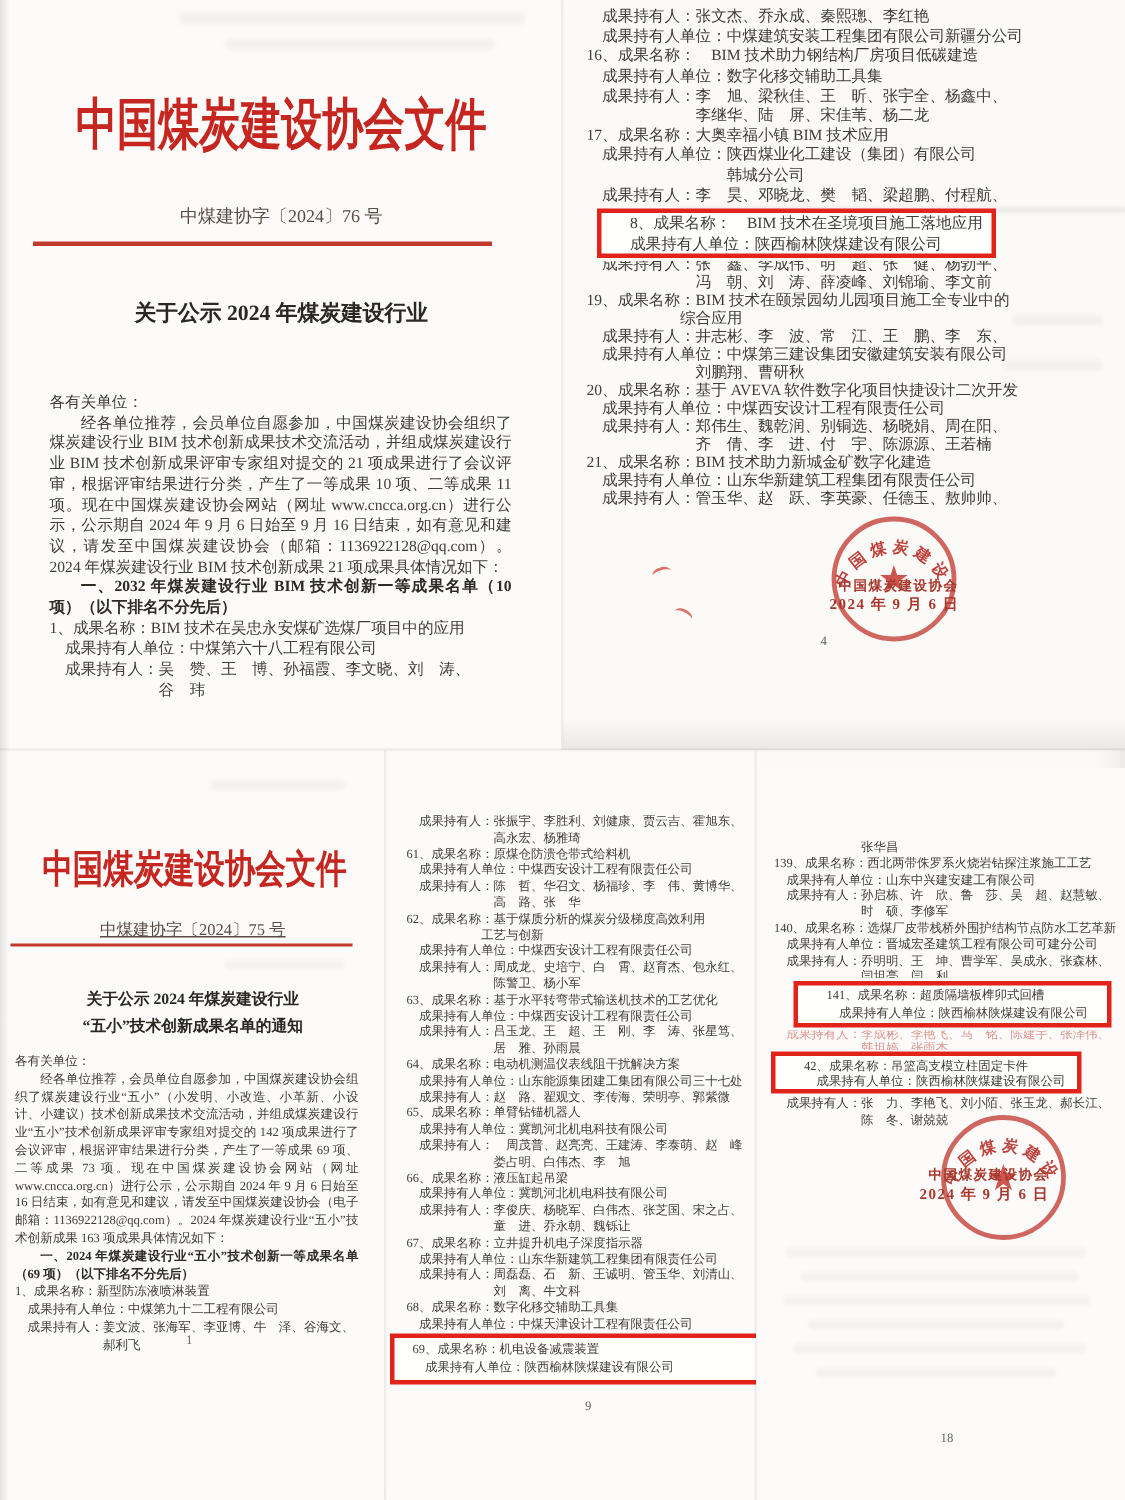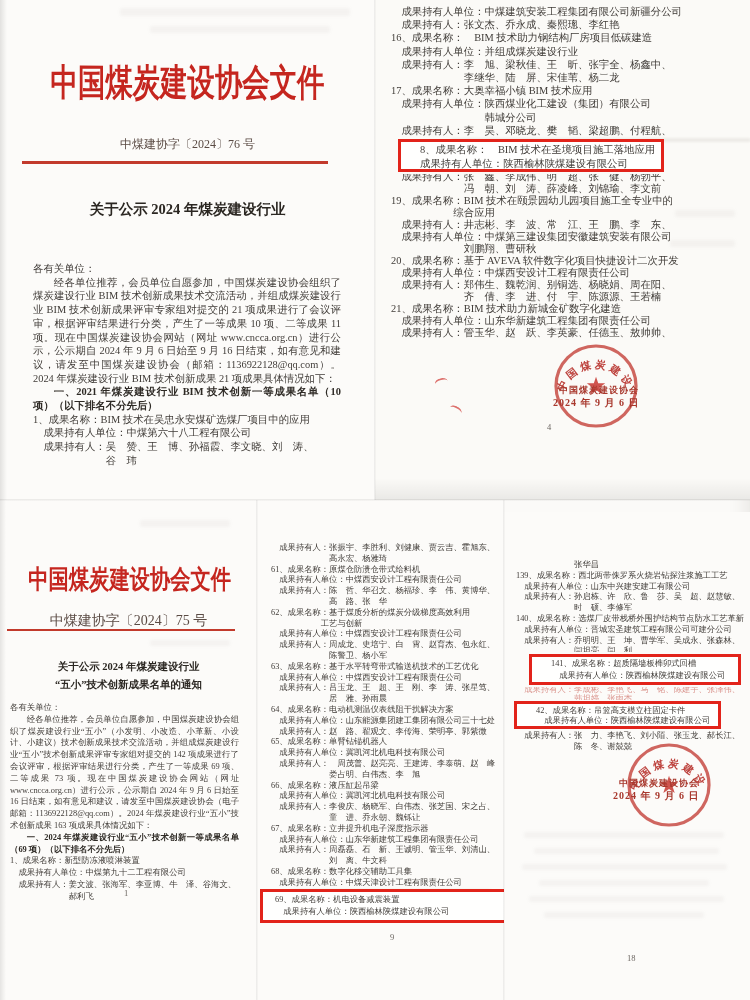--- a/index.html
+++ b/index.html
@@ -65,35 +65,35 @@
     <div class="ghost" style="left:150px;top:26px;width:180px;height:7px;"></div>
     <h1 class="red-title t-big" style="top:58px;">中国煤炭建设协会文件</h1>
     <div class="doc-no" style="top:136px;font-size:12px;">中煤建协字〔2024〕76 号</div>
     <div class="red-rule" style="left:22px;top:161px;width:306px;height:2.5px;"></div>
     <div class="subject" style="top:198px;font-size:14.5px;line-height:23px;">
       <div>关于公示 2024 年煤炭建设行业</div>
     </div>
     <div class="col tl-col">
       <div class="ln">各有关单位：</div>
       <p class="para">经各单位推荐，会员单位自愿参加，中国煤炭建设协会组织了煤炭建设行业 BIM 技术创新成果技术交流活动，并组成煤炭建设行业 BIM 技术创新成果评审专家组对提交的 21 项成果进行了会议评审，根据评审结果进行分类，产生了一等成果 10 项、二等成果 11 项。现在中国煤炭建设协会网站（网址 www.cncca.org.cn）进行公示，公示期自 2024 年 9 月 6 日始至 9 月 16 日结束，如有意见和建议，请发至中国煤炭建设协会（邮箱：1136922128@qq.com）。2024 年煤炭建设行业 BIM 技术创新成果 21 项成果具体情况如下：</p>
-      <p class="para bold">一、2021 年煤炭建设行业 BIM 技术创新一等成果名单（10 项）（以下排名不分先后）</p>
+      <p class="para bold">一、2032 年煤炭建设行业 BIM 技术创新一等成果名单（10 项）（以下排名不分先后）</p>
       <div class="ln">1、成果名称：BIM 技术在吴忠永安煤矿选煤厂项目中的应用</div>
       <div class="ln">　成果持有人单位：中煤第六十八工程有限公司</div>
       <div class="ln">　成果持有人：吴　赞、王　博、孙福霞、李文晓、刘　涛、</div>
       <div class="ln">　　　　　　　谷　玮</div>
     </div>
     <div class="edge" style="left:0;top:0;width:7px;height:500px;background:linear-gradient(90deg,rgba(0,0,0,.10),transparent);"></div>
   </section>
 
   <section class="page trp">
     <div class="col tr-col tr-a">
+      <div class="ln">　成果持有人：张文杰、乔永成、秦熙璁、李红艳</div>
       <div class="ln">　成果持有人单位：中煤建筑安装工程集团有限公司新疆分公司</div>
-      <div class="ln">　成果持有人：张文杰、乔永成、秦熙璁、李红艳</div>
       <div class="ln">16、成果名称：　BIM 技术助力钢结构厂房项目低碳建造</div>
-      <div class="ln">　成果持有人单位：并组成煤炭建设行业</div>
+      <div class="ln">　成果持有人单位：数字化移交辅助工具集</div>
       <div class="ln">　成果持有人：李　旭、梁秋佳、王　昕、张宇全、杨鑫中、</div>
       <div class="ln">　　　　　　　李继华、陆　屏、宋佳苇、杨二龙</div>
       <div class="ln">17、成果名称：大奥幸福小镇 BIM 技术应用</div>
       <div class="ln">　成果持有人单位：陕西煤业化工建设（集团）有限公司</div>
       <div class="ln">　　　　　　　　　韩城分公司</div>
       <div class="ln">　成果持有人：李　昊、邓晓龙、樊　韬、梁超鹏、付程航、</div>
       <div class="ghostline" style="height:4px;width:300px;margin:1px 0 0 60px;"></div>
     </div>
 
     <div class="hbox" style="left:23px;top:139px;width:266px;height:33px;font-size:10.4px;">
@@ -132,21 +132,21 @@
     <div class="pen" style="left:60px;top:378px;"></div>
     <div class="pen" style="left:74px;top:406px;transform:rotate(24deg);"></div>
     <div class="pgno" style="left:172px;top:422px;">4</div>
     <div class="ghost" style="left:300px;top:210px;width:60px;height:7px;"></div>
     <div class="ghost" style="left:295px;top:240px;width:65px;height:7px;"></div>
     <div class="edge" style="left:0;top:478px;width:375px;height:22px;background:linear-gradient(180deg,transparent,rgba(0,0,0,.07));"></div>
   </section>
 
   <section class="page blp">
     <h1 class="red-title" style="top:62px;font-size:26px;transform:scaleX(.78);transform-origin:50% 50%;">中国煤炭建设协会文件</h1>
-    <div class="doc-no" style="top:112px;font-size:14px;">中煤建协字〔2024〕75 号</div>
+    <div class="doc-no" style="top:112px;font-size:11px;text-decoration:underline;">中煤建协字〔2024〕75 号</div>
     <div class="red-rule" style="left:7px;top:129px;width:228px;height:2px;"></div>
     <div class="subject" style="top:158px;font-size:10.5px;line-height:18px;">
       <div>关于公示 2024 年煤炭建设行业</div>
       <div>“五小”技术创新成果名单的通知</div>
     </div>
     <div class="col" style="left:10px;top:202px;width:229px;font-size:8.4px;line-height:11.8px;">
       <div class="ln">各有关单位：</div>
       <p class="para">经各单位推荐，会员单位自愿参加，中国煤炭建设协会组织了煤炭建设行业“五小”（小发明、小改造、小革新、小设计、小建议）技术创新成果技术交流活动，并组成煤炭建设行业“五小”技术创新成果评审专家组对提交的 142 项成果进行了会议评审，根据评审结果进行分类，产生了一等成果 69 项、二等成果 73 项。现在中国煤炭建设协会网站（网址 www.cncca.org.cn）进行公示，公示期自 2024 年 9 月 6 日始至 16 日结束，如有意见和建议，请发至中国煤炭建设协会（电子邮箱：1136922128@qq.com）。2024 年煤炭建设行业“五小”技术创新成果 163 项成果具体情况如下：</p>
       <p class="para bold">一、2024 年煤炭建设行业“五小”技术创新一等成果名单（69 项）（以下排名不分先后）</p>
       <div class="ln">1、成果名称：新型防冻液喷淋装置</div>

